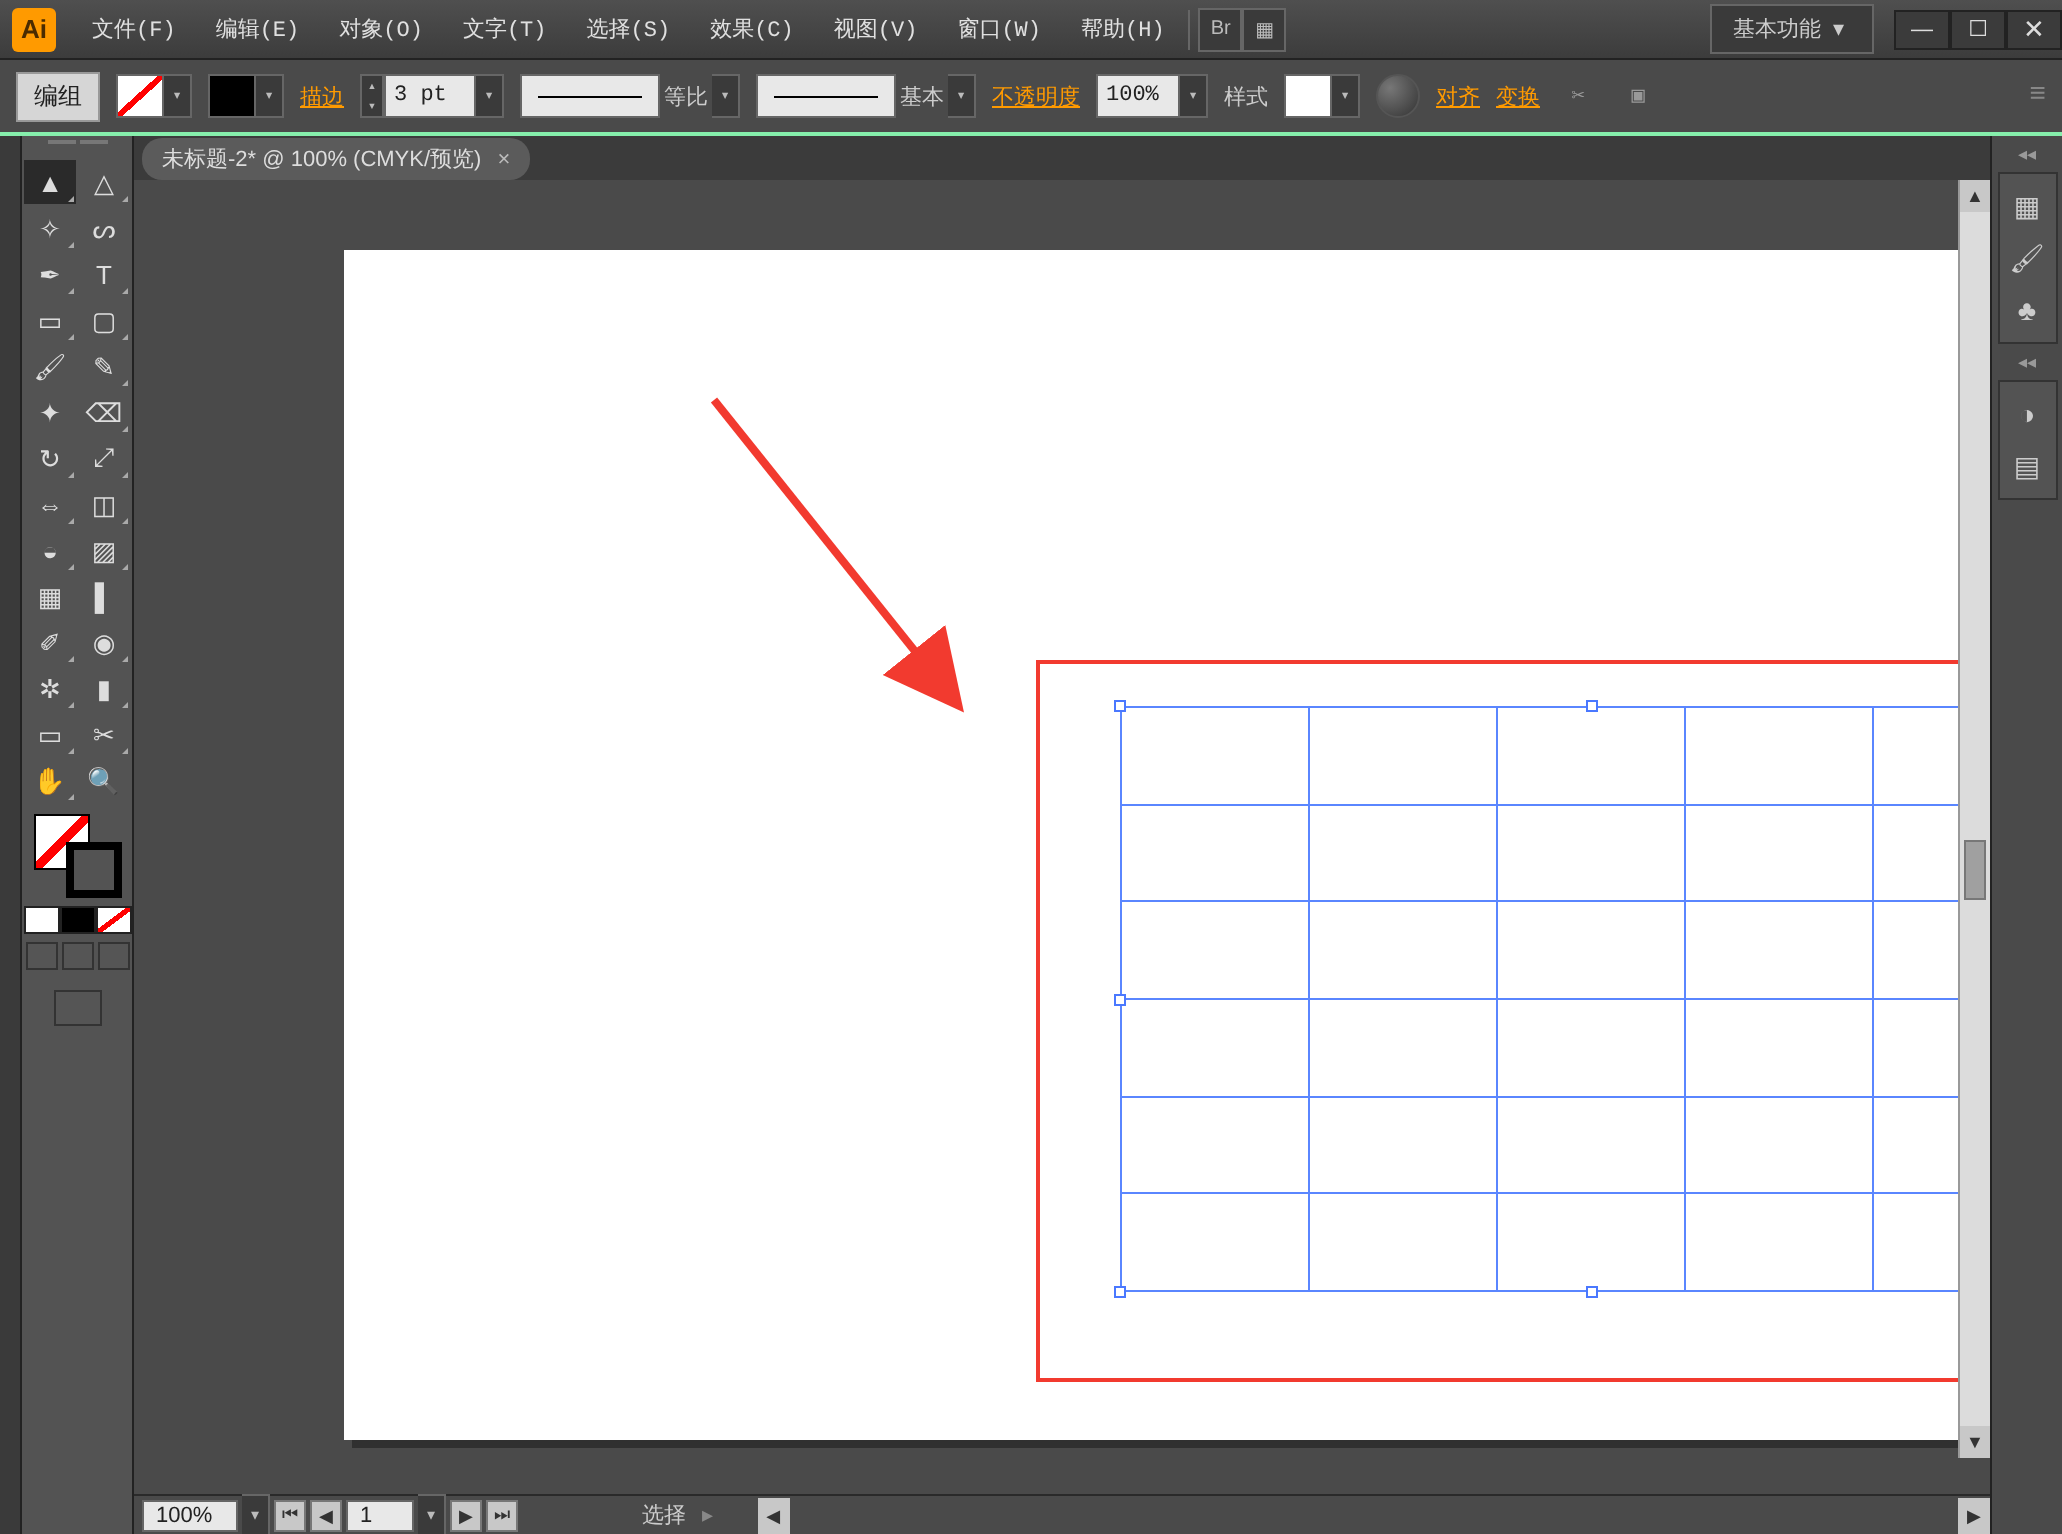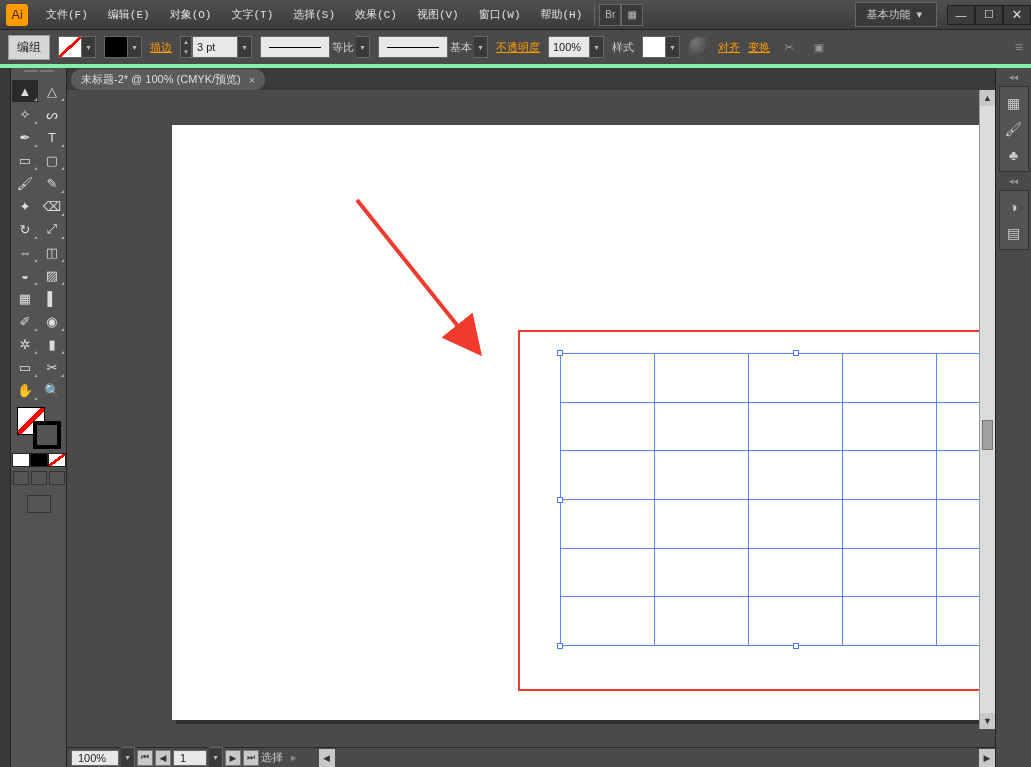--- a/index.html
+++ b/index.html
@@ -19,21 +19,21 @@
     background: linear-gradient(#4f4f4f,#3c3c3c);
     display: flex;
     align-items: center;
     padding-left: 6px;
     border-bottom: 1px solid #222;
   }
   .app-icon {
     width: 22px; height: 22px;
     background: #ff9a00;
     color: #4b2c00;
-    font-weight: normal;
+    font-weight: bold;
     font-size: 13px;
     display:flex;align-items:center;justify-content:center;
     border-radius:3px;
     margin-right: 10px;
   }
   .menu-items { display:flex; gap:4px;font-family:Liberation Mono, monospace; }
   .menu-item {
     padding: 4px 8px;
     color:#e0e0e0;
     cursor:default;
@@ -64,25 +64,26 @@
     border:1px solid #222;
     display:flex;align-items:center;justify-content:center;
     font-size:11px; color:#ddd;
   }
   .win-btn.close { font-size:13px; }
 
   
   .controlbar {
     height: 38px;
     background:#4a4a4a;
-    border-bottom:4px solid #86efac;
+    border-bottom:2px solid #86efac;
     display:flex;
     align-items:center;
     padding: 0 8px;
     gap:8px;
+    font-family:Liberation Mono, monospace;
   }
   .sel-label {
     background:#d6d6d6;
     color:#222;
     padding:3px 8px;
     border:1px solid #999;
     font-size:12px;
   }
   .swatch {
     width:24px;height:22px;
@@ -329,21 +330,21 @@
     height:16px;
     padding:0 6px;
     display:flex; align-items:center;
   }
   .nav-btn {
     width:16px;height:16px;
     background:#c8c8c8;border:1px solid #777;
     display:flex;align-items:center;justify-content:center;
     font-size:9px;color:#333;
   }
-  .status-label { }
+  .status-label { margin-left:60px; }
 
   
   .right-dock {
     width:36px;
     background:#4a4a4a;
     border-left:1px solid #222;
     display:flex; flex-direction:column;
     align-items:center;
     padding-top:4px;
     gap:4px;

